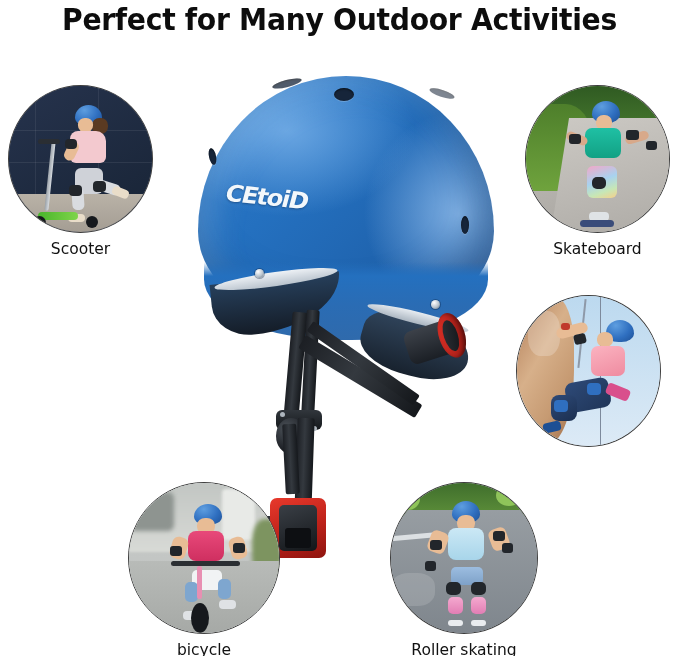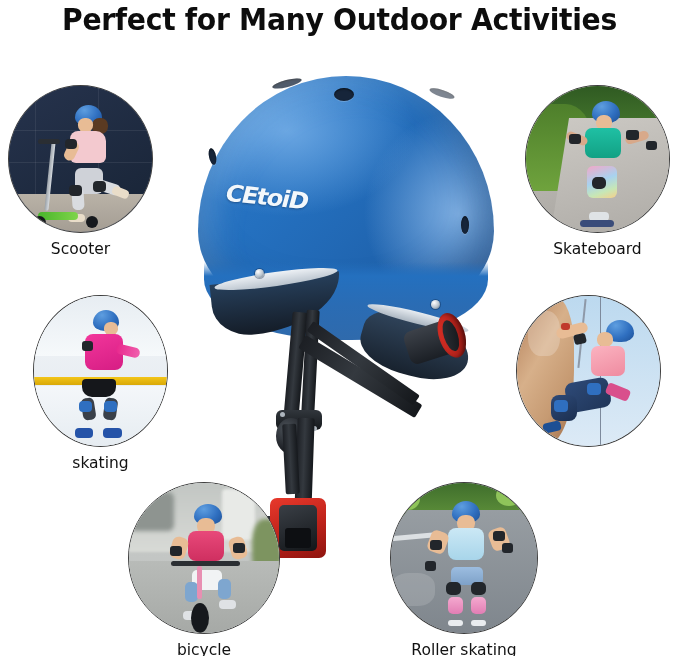--- a/index.html
+++ b/index.html
@@ -365,43 +365,20 @@
         <div class="lyr" style="left:27%;top:38%;width:4px;height:48%;background:linear-gradient(90deg,#9aa1a8,#d7dce1);border-radius:2px;transform:rotate(6deg);"></div>
         <div class="lyr" style="left:20%;top:36%;width:22px;height:5px;background:#2a2e33;border-radius:3px;"></div>
         <div class="lyr" style="left:20%;top:86%;width:40px;height:8px;background:linear-gradient(90deg,#49b52c,#7fd44a);border-radius:4px;"></div>
         <div class="lyr" style="left:17%;top:89%;width:13px;height:13px;background:#16191d;border-radius:50%;"></div>
         <div class="lyr" style="left:54%;top:89%;width:12px;height:12px;background:#16191d;border-radius:50%;"></div>
       </div>
     </div>
     <div class="caption">Scooter</div>
   </div>
 
-  <div class="badge" style="left:33px; top:295px; width:135px;">
-    <div class="circle" style="height:152px;">
-      <div class="scene ice">
-        <div class="lyr" style="left:0;top:0;width:100%;height:40%;background:linear-gradient(#e7edf2,#f6f9fb);"></div>
-        <div class="lyr" style="left:0;top:54%;width:100%;height:8px;background:linear-gradient(#f3c518,#d9a908);"></div>
-        <div class="lyr" style="left:0;top:60%;width:100%;height:40%;background:linear-gradient(#f4f7fa,#e6ecf1);"></div>
-
-        <div class="lyr helmet-blue" style="left:44%;top:9%;width:26px;height:21px;"></div>
-        <div class="lyr skin" style="left:53%;top:17%;width:14px;height:13px;border-radius:45%;"></div>
-        <div class="lyr" style="left:38%;top:25%;width:38px;height:36px;background:linear-gradient(160deg,#f2369b,#d61d84);border-radius:8px;"></div>
-        <div class="lyr" style="left:62%;top:33%;width:24px;height:10px;background:linear-gradient(90deg,#e8278d,#f060ad);border-radius:5px;transform:rotate(14deg);"></div>
-        <div class="lyr pad-black" style="left:36%;top:30%;width:11px;height:10px;"></div>
-        <div class="lyr" style="left:36%;top:55%;width:34px;height:18px;background:#15171b;border-radius:4px 4px 10px 10px;"></div>
-        <div class="lyr" style="left:36%;top:68%;width:13px;height:22px;background:#3a4049;border-radius:5px;transform:rotate(-9deg);"></div>
-        <div class="lyr" style="left:53%;top:68%;width:13px;height:22px;background:#3a4049;border-radius:5px;transform:rotate(8deg);"></div>
-        <div class="lyr" style="left:34%;top:70%;width:13px;height:11px;background:#2f6fc0;border-radius:4px;"></div>
-        <div class="lyr" style="left:53%;top:70%;width:13px;height:11px;background:#2f6fc0;border-radius:4px;"></div>
-        <div class="lyr" style="left:31%;top:88%;width:18px;height:10px;background:#2553a8;border-radius:4px;"></div>
-        <div class="lyr" style="left:52%;top:88%;width:19px;height:10px;background:#2553a8;border-radius:4px;"></div>
-      </div>
-    </div>
-    <div class="caption">skating</div>
-  </div>
 
   <div class="badge" style="left:516px; top:295px; width:145px;">
     <div class="circle" style="height:152px;">
       <div class="scene sky-blue">
         <div class="lyr rockface" style="left:0;top:0;width:40%;height:100%;border-radius:0 34% 50% 0;"></div>
         <div class="lyr" style="left:8%;top:10%;width:22%;height:30%;background:rgba(255,255,255,.22);border-radius:40%;"></div>
         <div class="lyr" style="left:58%;top:0;width:1.5px;height:100%;background:#7d8a9c;"></div>
         <div class="lyr" style="left:45%;top:2%;width:1.5px;height:46%;background:#8e99a8;transform:rotate(6deg);"></div>
 
         <div class="lyr helmet-blue" style="left:62%;top:16%;width:28px;height:22px;"></div>

